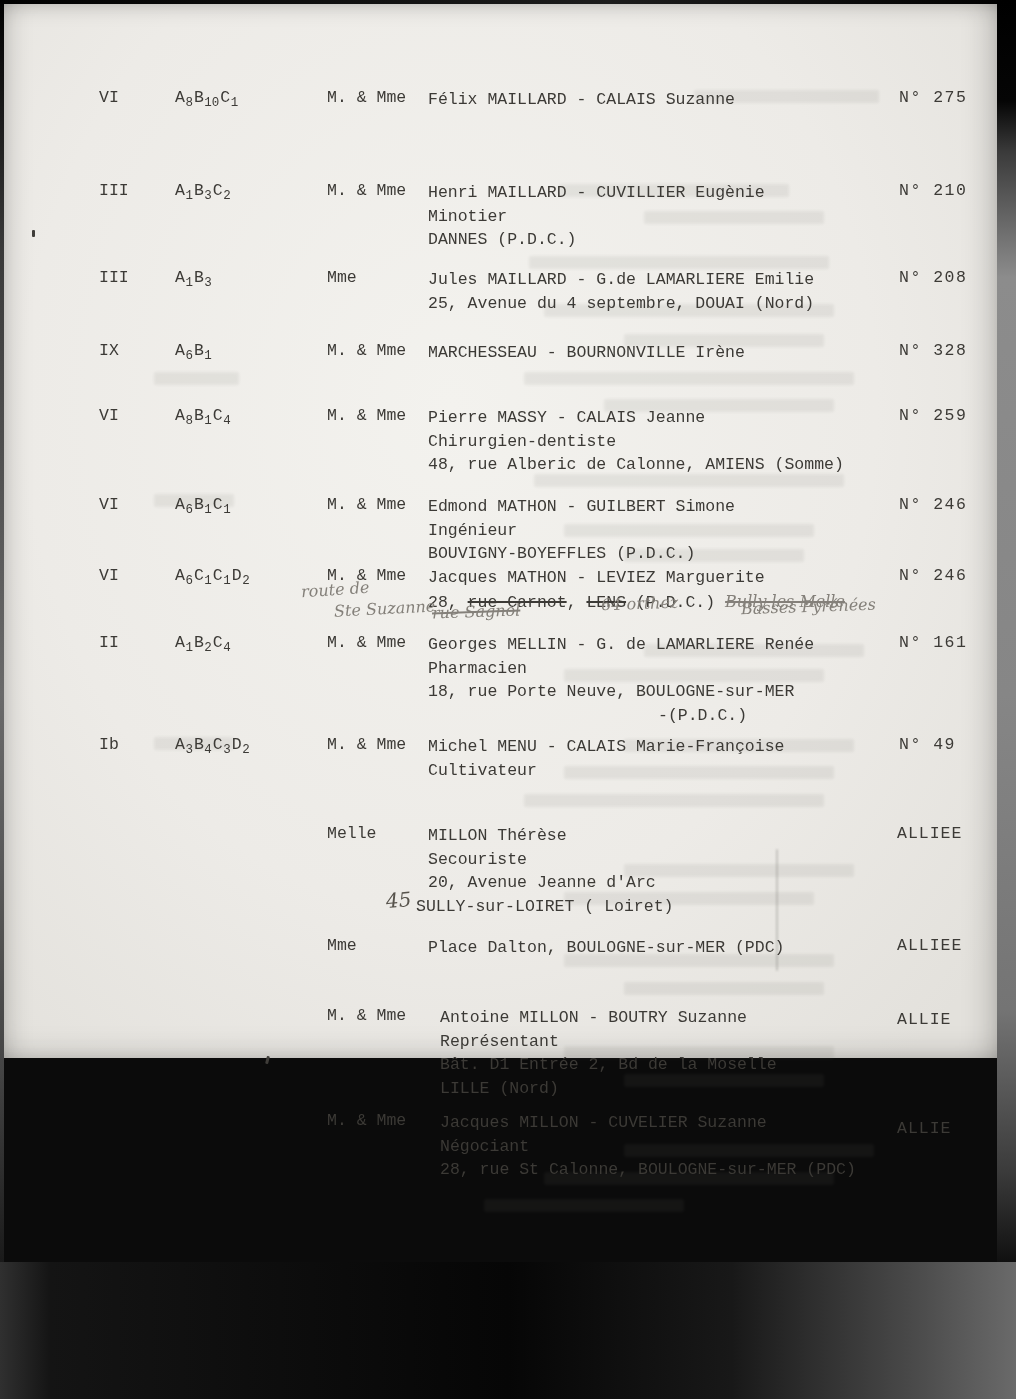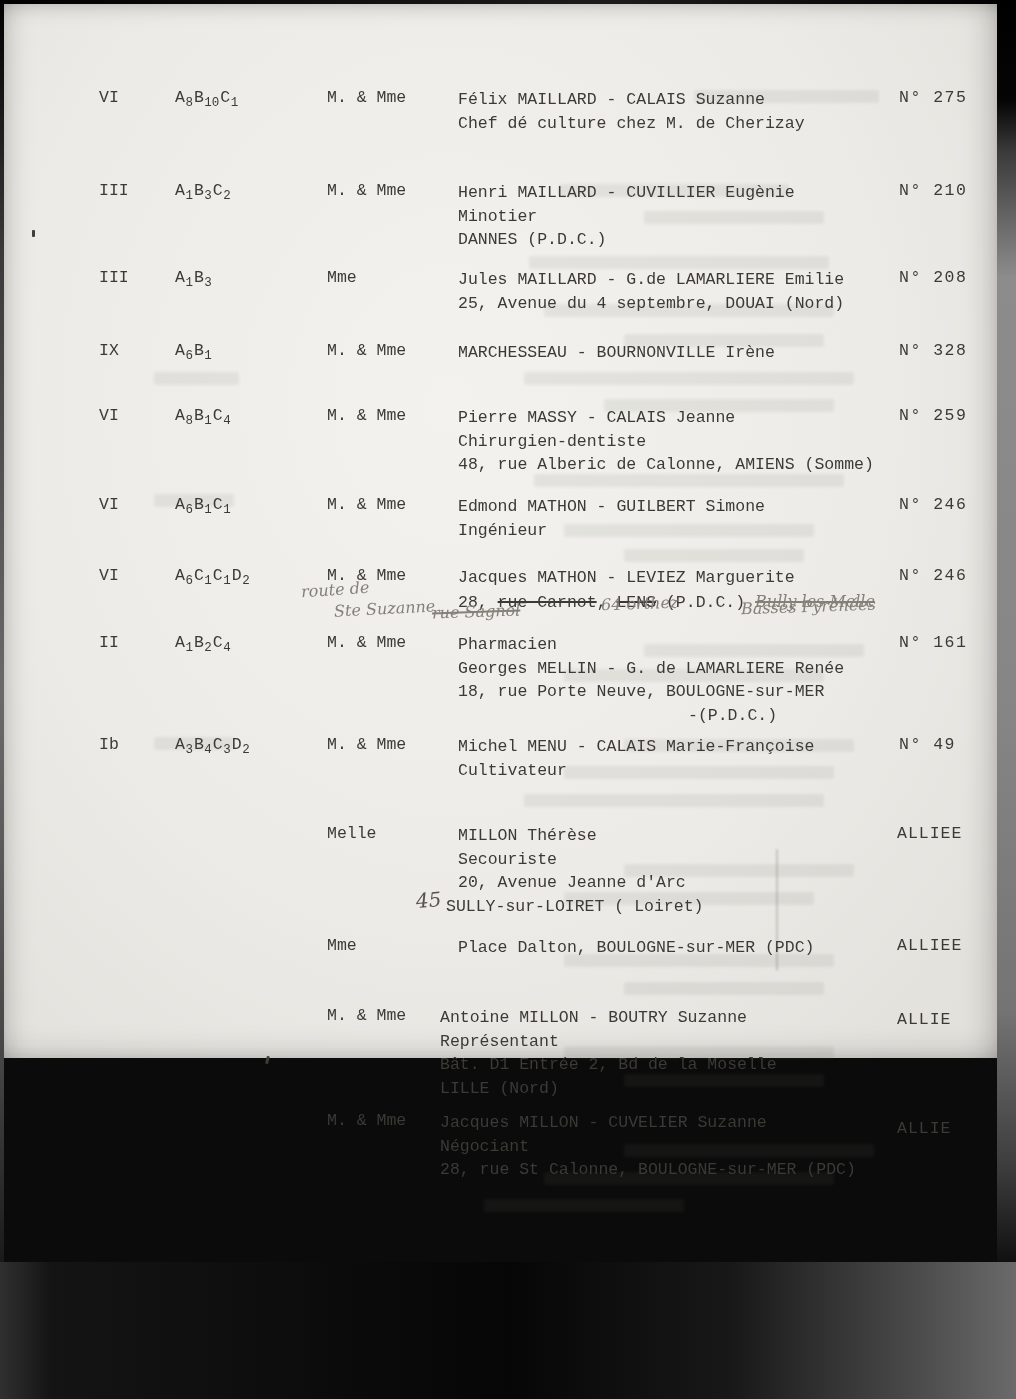--- a/index.html
+++ b/index.html
@@ -22,21 +22,21 @@
   .edge-right{position:absolute;left:997px;top:0;width:19px;height:1262px;
     background:linear-gradient(180deg,#000 0%,#050505 8%,#3a3a3a 12%,#8c8c8c 22%,#868686 55%,#747474 80%,#3a3a3a 93%,#101010 100%);}
   .edge-bottom{position:absolute;left:0;top:1262px;width:1016px;height:137px;
     background:linear-gradient(90deg,#303030 0%,#141414 5%,#060606 50%,#181818 72%,#4a4a4a 90%,#6a6a6a 100%);}
 
   .entry{position:absolute;left:0;width:1016px;}
   .roman{position:absolute;left:95px;white-space:nowrap;}
   .code{position:absolute;left:155px;white-space:nowrap;letter-spacing:.5px;margin-left:16px;}
   .code sub{font-size:12.5px;letter-spacing:0;margin-right:1px;}
   .civ{position:absolute;left:323px;white-space:nowrap;}
-  .block{position:absolute;left:454px;width:480px;}
+  .block{position:absolute;left:424px;width:480px;}
   .block.tight{left:436px;}
   .line{line-height:23.5px;white-space:nowrap;}
   .indent{margin-left:230px;}
   .ref{position:absolute;left:895px;white-space:nowrap;letter-spacing:1.5px;}
   .ref.status{left:893px;letter-spacing:1px;}
   .strike{text-decoration:line-through;text-decoration-thickness:1.6px;}
   .hw{font-family:"DejaVu Serif",serif;font-style:italic;color:#84807a;font-size:16px;}
   .hw-abs{position:absolute;white-space:nowrap;}
   .city-line{position:relative;margin-left:-12px;}
   .num45{position:absolute;left:-30px;top:-6px;font-size:20px;color:#57534c;transform:rotate(-5deg);font-family:"DejaVu Serif",serif;font-style:italic;}
@@ -81,21 +81,20 @@
   <div class="crease" style="left:772px;top:845px;height:122px;"></div>
   <div class="speck" style="left:28px;top:226px;width:3px;height:7px;"></div>
   <div class="speck" style="left:262px;top:1052px;width:3px;height:8px;transform:rotate(14deg);"></div>
 
   <div class="entry" style="top:84px;">
     <span class="roman">VI</span>
     <span class="code"><span>A</span><sub>8</sub><span>B</span><sub>10</sub><span>C</span><sub>1</sub></span>
     <span class="civ">M. &amp; Mme</span>
     <div class="block">
       <div class="line">Félix MAILLARD - CALAIS Suzanne</div>
-      <div class="line">Chef dé culture chez M. de Cherizay</div>
     </div>
     <span class="ref">N° 275</span>
   </div>
 
   <div class="entry" style="top:177px;">
     <span class="roman">III</span>
     <span class="code"><span>A</span><sub>1</sub><span>B</span><sub>3</sub><span>C</span><sub>2</sub></span>
     <span class="civ">M. &amp; Mme</span>
     <div class="block">
       <div class="line">Henri MAILLARD - CUVILLIER Eugènie</div>
@@ -138,20 +137,21 @@
     <span class="ref">N° 259</span>
   </div>
 
   <div class="entry" style="top:491px;">
     <span class="roman">VI</span>
     <span class="code"><span>A</span><sub>6</sub><span>B</span><sub>1</sub><span>C</span><sub>1</sub></span>
     <span class="civ">M. &amp; Mme</span>
     <div class="block">
       <div class="line">Edmond MATHON - GUILBERT Simone</div>
       <div class="line">Ingénieur</div>
+      <div class="line">BOUVIGNY-BOYEFFLES (P.D.C.)</div>
     </div>
     <span class="ref">N° 246</span>
   </div>
 
   <div class="entry" style="top:562px;">
     <span class="roman">VI</span>
     <span class="code"><span>A</span><sub>6</sub><span>C</span><sub>1</sub><span>C</span><sub>1</sub><span>D</span><sub>2</sub></span>
     <span class="civ">M. &amp; Mme</span>
     <div class="block">
       <div class="line">Jacques MATHON - LEVIEZ Marguerite</div>
@@ -163,22 +163,22 @@
     <span class="hw hw-abs strike" style="left:428px;top:36px;transform:rotate(-2deg);">rue Sagnol</span>
     <span class="hw hw-abs" style="left:597px;top:28px;transform:rotate(-2deg);">64 orthez</span>
     <span class="hw hw-abs" style="left:737px;top:31px;transform:rotate(-2deg);">Basses Pyrénées</span>
   </div>
 
   <div class="entry" style="top:629px;">
     <span class="roman">II</span>
     <span class="code"><span>A</span><sub>1</sub><span>B</span><sub>2</sub><span>C</span><sub>4</sub></span>
     <span class="civ">M. &amp; Mme</span>
     <div class="block">
+      <div class="line">Georges MELLIN - G. de LAMARLIERE Renée</div>
       <div class="line">Pharmacien</div>
-      <div class="line">Georges MELLIN - G. de LAMARLIERE Renée</div>
       <div class="line">18, rue Porte Neuve, BOULOGNE-sur-MER</div>
       <div class="line indent">-(P.D.C.)</div>
     </div>
     <span class="ref">N° 161</span>
   </div>
 
   <div class="entry" style="top:731px;">
     <span class="roman">Ib</span>
     <span class="code"><span>A</span><sub>3</sub><span>B</span><sub>4</sub><span>C</span><sub>3</sub><span>D</span><sub>2</sub></span>
     <span class="civ">M. &amp; Mme</span>

